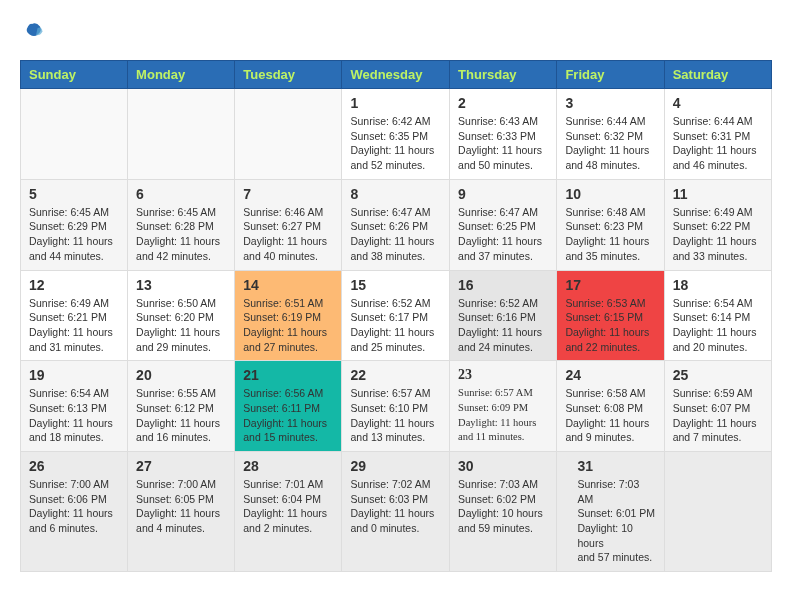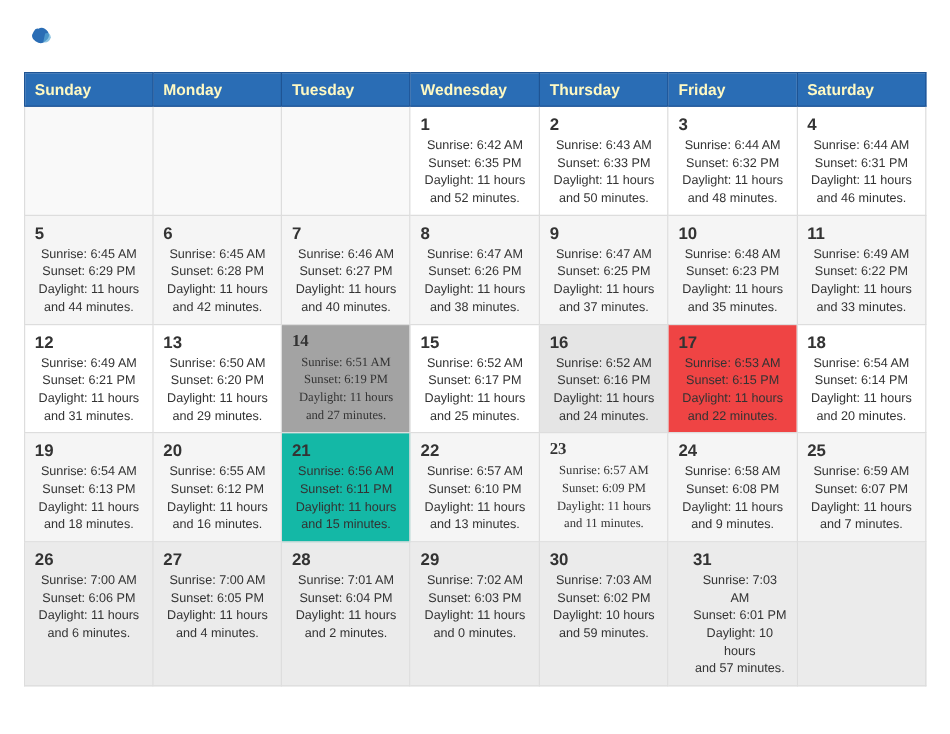--- a/index.html
+++ b/index.html
@@ -47,21 +47,21 @@
       font-size: 16px;
       color: #555;
     }
     .calendar {
       width: 100%;
       border-collapse: collapse;
       border: 1px solid #ccc;
     }
     .calendar th {
       background-color: #2a6db5;
-      color: #fef9c3;
+      color: #bef264;
       text-align: left;
       padding: 6px 8px;
       font-size: 13px;
       font-weight: bold;
       border: 1px solid #1e5494;
     }
     .calendar td {
       vertical-align: top;
       padding: 6px 8px;
       font-size: 11px;
@@ -77,21 +77,20 @@
     .day-number {
       font-size: 14px;
       font-weight: bold;
       display: block;
       margin-bottom: 3px;
     }
     .day-info {
       font-size: 10.5px;
       line-height: 1.4;
       color: #333;
-      text-align: center;
     }
     tr:nth-child(odd) td:not(.empty) {
       background: #fff;
     }
     tr:nth-child(even) td:not(.empty) {
       background: #f5f5f5;
     }
     
     .row-last td {
       background: #ebebeb !important;
@@ -182,21 +181,21 @@
       </tr>
       <tr>
         <td style="background: rgb(255, 255, 255);">
           <span class="day-number">12</span>
           <div class="day-info">Sunrise: 6:49 AM<br>Sunset: 6:21 PM<br>Daylight: 11 hours<br>and 31 minutes.</div>
         </td>
         <td style="background: rgb(255, 255, 255);">
           <span class="day-number">13</span>
           <div class="day-info">Sunrise: 6:50 AM<br>Sunset: 6:20 PM<br>Daylight: 11 hours<br>and 29 minutes.</div>
         </td>
-        <td style="background: #a3a3a3; font-family: Liberation Serif, serif;">
+        <td style="background: #fdba74;">
           <span class="day-number">14</span>
           <div class="day-info">Sunrise: 6:51 AM<br>Sunset: 6:19 PM<br>Daylight: 11 hours<br>and 27 minutes.</div>
         </td>
         <td style="background: rgb(255, 255, 255);">
           <span class="day-number">15</span>
           <div class="day-info">Sunrise: 6:52 AM<br>Sunset: 6:17 PM<br>Daylight: 11 hours<br>and 25 minutes.</div>
         </td>
         <td style="background: #e5e5e5;">
           <span class="day-number">16</span>
           <div class="day-info">Sunrise: 6:52 AM<br>Sunset: 6:16 PM<br>Daylight: 11 hours<br>and 24 minutes.</div>

